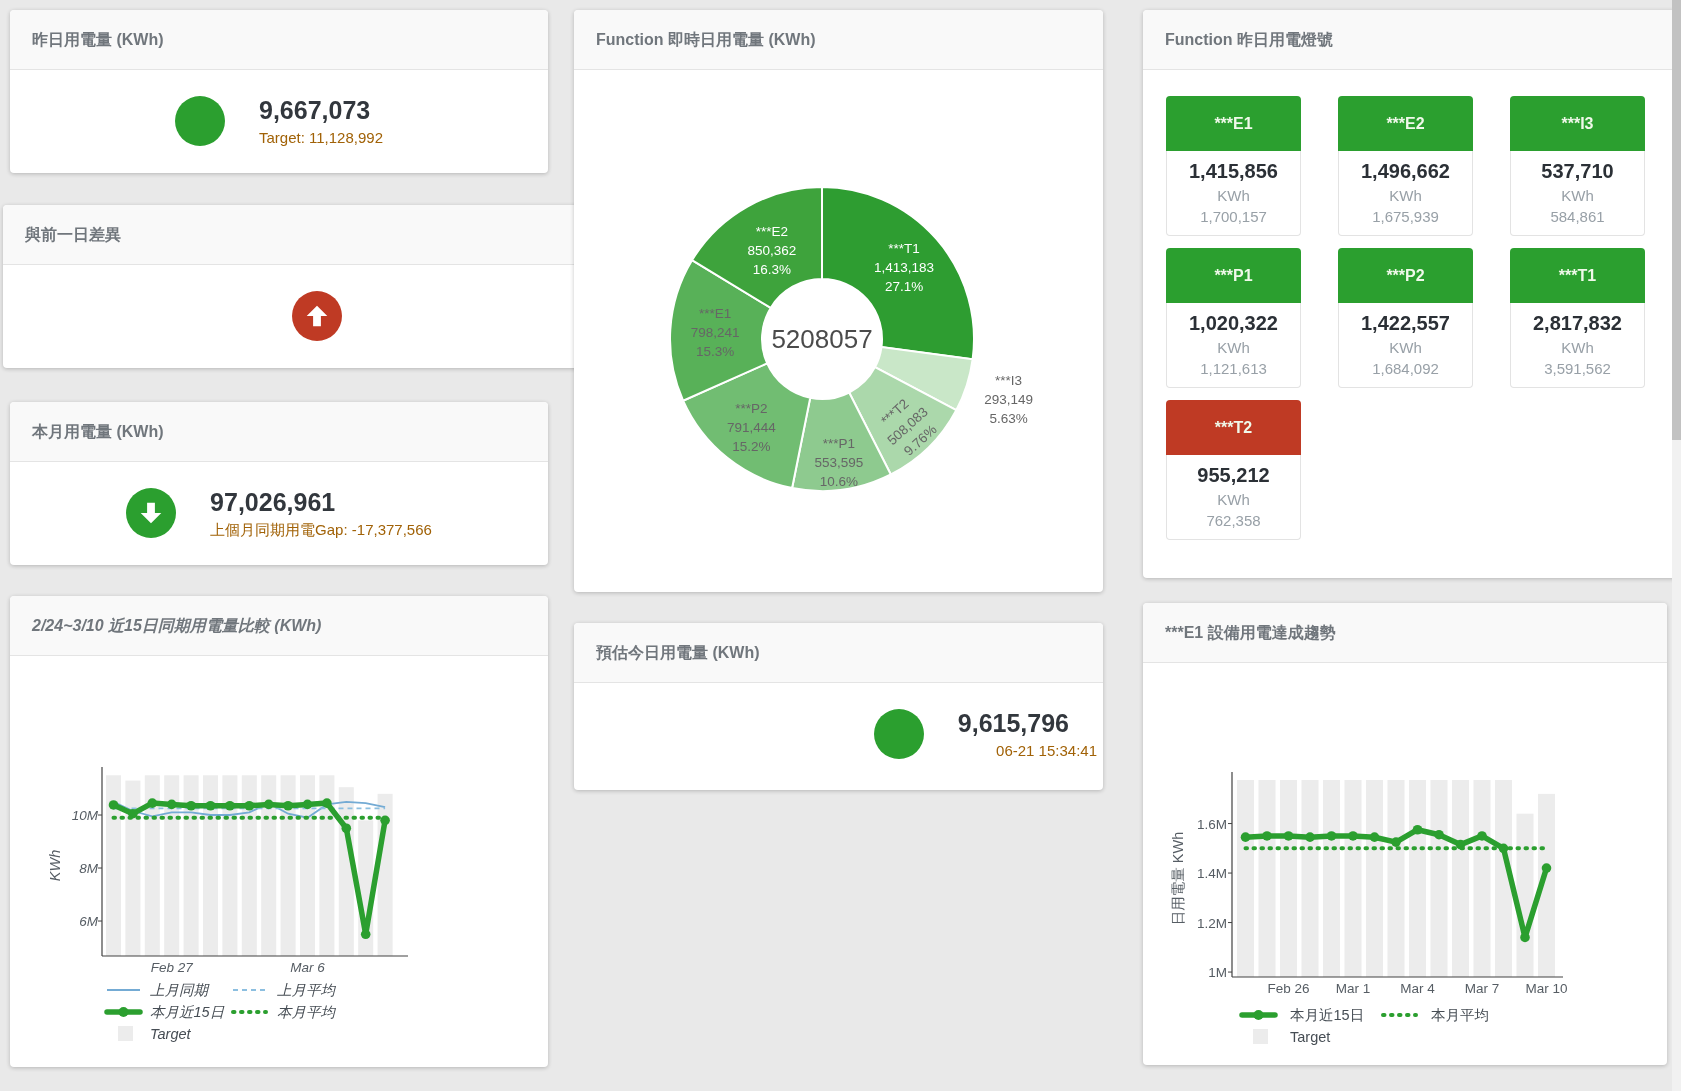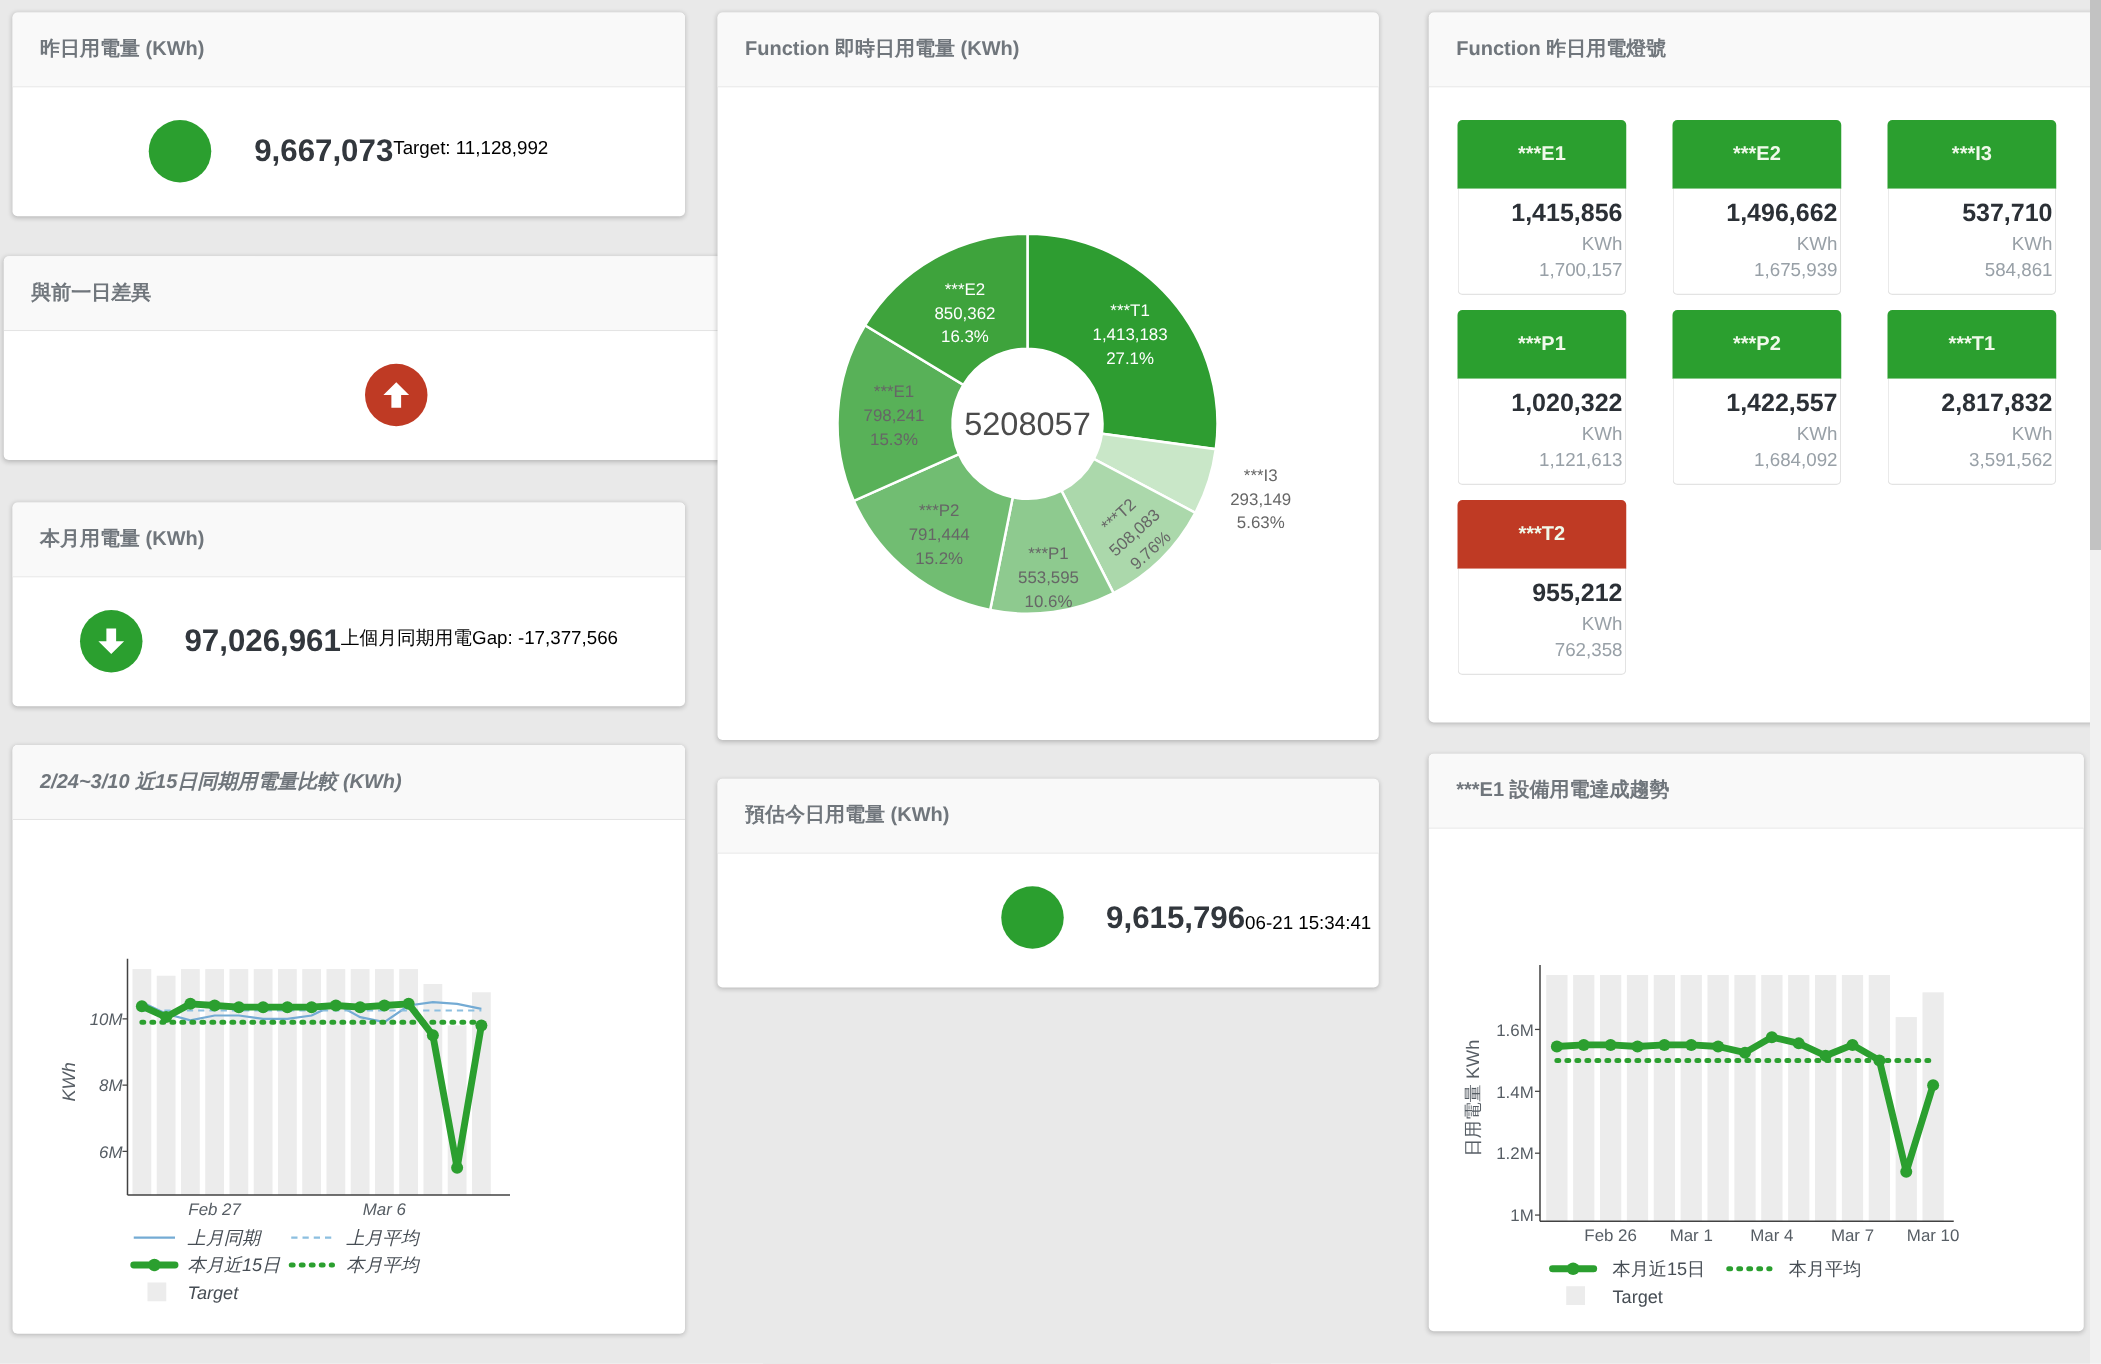--- a/index.html
+++ b/index.html
@@ -7,32 +7,32 @@
   .dash { position:absolute; left:0; top:0; width:1672px; height:1091px; background:#e9e9e9; overflow:hidden; }
   .card { position:absolute; background:#fff; border-radius:4px; box-shadow:0 1px 4px rgba(0,0,0,.22); overflow:hidden; }
   .card-head { height:60px; line-height:60px; padding-left:22px; background:#f9f9f9; border-bottom:1px solid #e4e4e4;
                font-size:16px; font-weight:bold; color:#70767c; border-radius:4px 4px 0 0; white-space:nowrap; }
   .kpi-body { display:flex; align-items:center; justify-content:center; gap:34px; height:102px; }
   .kpi-body.right { justify-content:flex-end; padding-right:34px; }
   .circle { width:50px; height:50px; border-radius:50%; flex:0 0 auto; display:flex; align-items:center; justify-content:center; }
   .circle.green { background:#2b9f2f; }
   .circle.red { background:#bf3a24; }
   .circle svg { width:26px; height:26px; fill:#fff; }
-  .kpi-text { display:flex; flex-direction:row; }
+  .kpi-text { display:flex; flex-direction:column; }
   .kpi-value { font-size:25px; font-weight:bold; color:#32373d; line-height:30px; white-space:nowrap; }
-  .kpi-sub { font-size:15px; color:#000000; line-height:21px; margin-top:2px; white-space:nowrap; }
+  .kpi-sub { font-size:15px; color:#a16207; line-height:21px; margin-top:2px; white-space:nowrap; }
   .kpi-text.ralign { align-items:flex-end; }
   .kpi-text.ralign .kpi-sub { margin-right:-28px; }
   .tiles { padding:26px 0 0 23px; display:grid; grid-template-columns:repeat(3,135px); gap:12px 37px; }
   .tile { width:135px; }
   .tile-head { height:55px; display:flex; align-items:center; justify-content:center; border-radius:4px 4px 0 0;
                font-size:16px; font-weight:bold; color:#f0f9ea; }
   .tile-head.green { background:#2b9f2f; }
   .tile-head.red { background:#bf3a24; }
-  .tile-body { border:1px solid #e3e3e3; border-top:none; border-radius:0 0 4px 4px; text-align:right; padding:7px 2px 8px 2px; background:#fff; }
+  .tile-body { border:1px solid #e3e3e3; border-top:none; border-radius:0 0 4px 4px; text-align:center; padding:7px 2px 8px 2px; background:#fff; }
   .tile-value { font-size:20px; font-weight:bold; color:#2b3036; line-height:27px; white-space:nowrap; }
   .tile-unit, .tile-sec { font-size:15px; color:#98a0a7; line-height:21px; }
   svg text { font-family:"Liberation Sans","DejaVu Sans",sans-serif; }
   .sb-track { position:absolute; left:1672px; top:0; width:9px; height:1091px; background:#f1f1f1; }
   .sb-thumb { position:absolute; left:0; top:0; width:9px; height:440px; background:#c2c2c2; }
 </style>
 </head>
 <body>
 
 <div class="dash">

